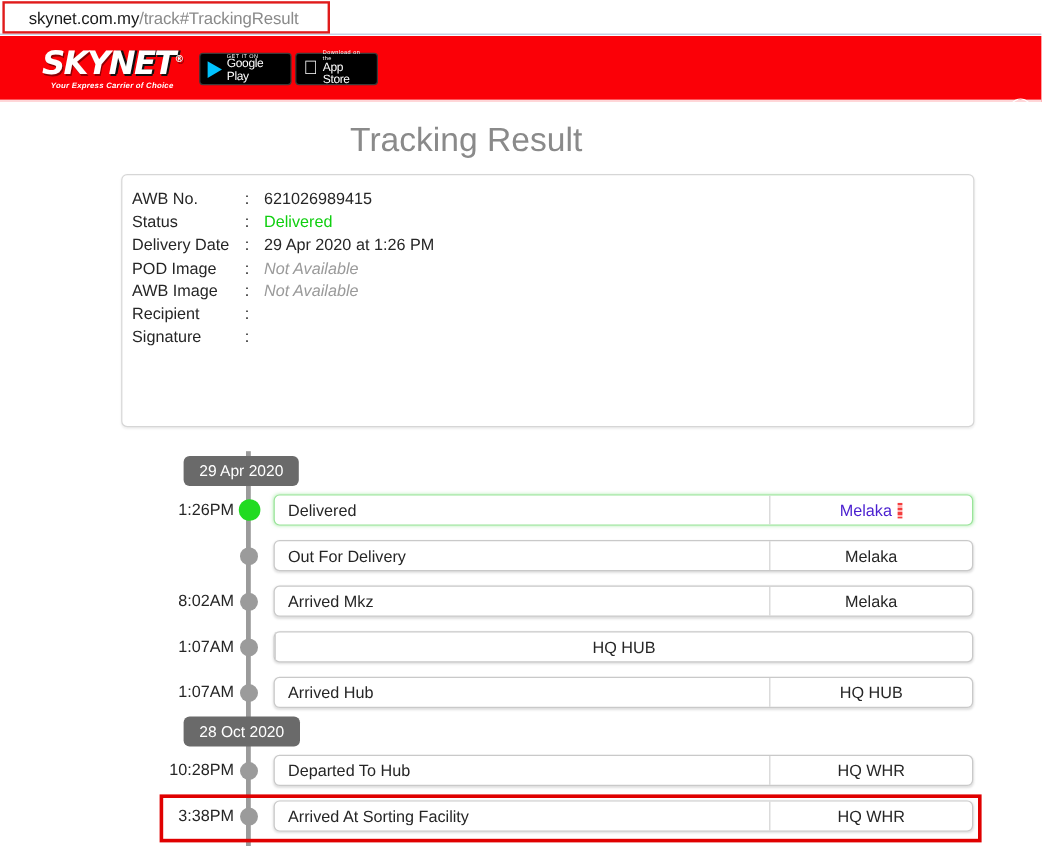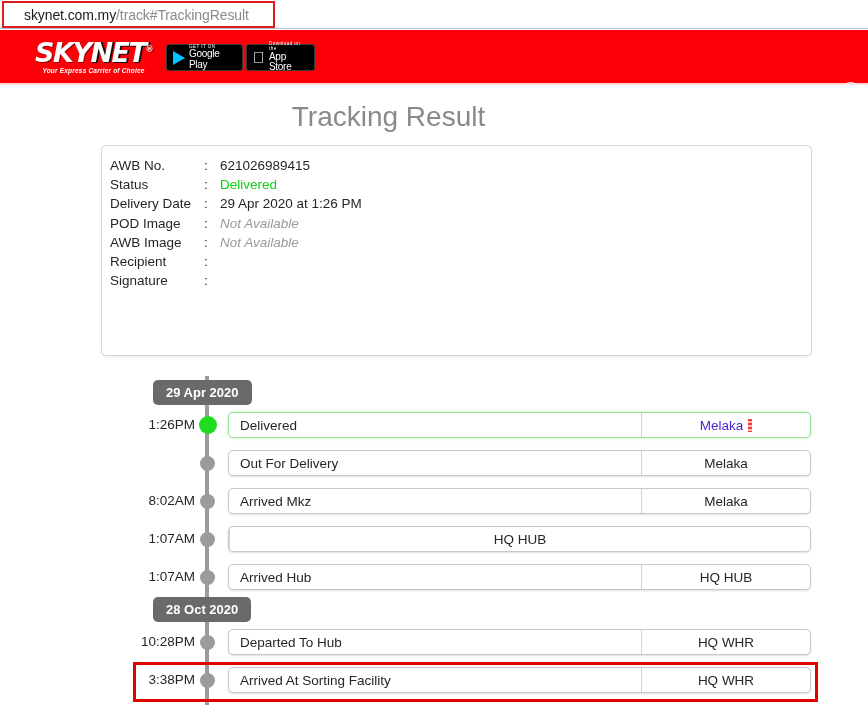--- a/index.html
+++ b/index.html
@@ -117,21 +117,21 @@
 
   
   .timeline { position:absolute; left:0; top:368px; width:868px; height:337px; }
   .tl-line {
     position:absolute; left:205px; top:8px; width:4px; height:329px;
     background:#9b9b9b;
   }
   .tl-datebadge {
     position:absolute; height:25px; background:#6a6a6a; color:#fff;
     border-radius:5px; font-size:13px; display:flex; align-items:center;
-    justify-content:center; padding:0 13px; left:153px;font-weight:bold;
+    justify-content:center; padding:0 13px; left:153px;
   }
   .tl-row { position:absolute; left:0; width:868px; height:26px; }
   .tl-time {
     position:absolute; left:90px; width:105px; text-align:right;
     font-size:13.5px; color:#262626; line-height:26px;
   }
   .tl-dot {
     position:absolute; left:200px; top:6px; width:15px; height:15px;
     border-radius:50%; background:#9b9b9b;
   }

